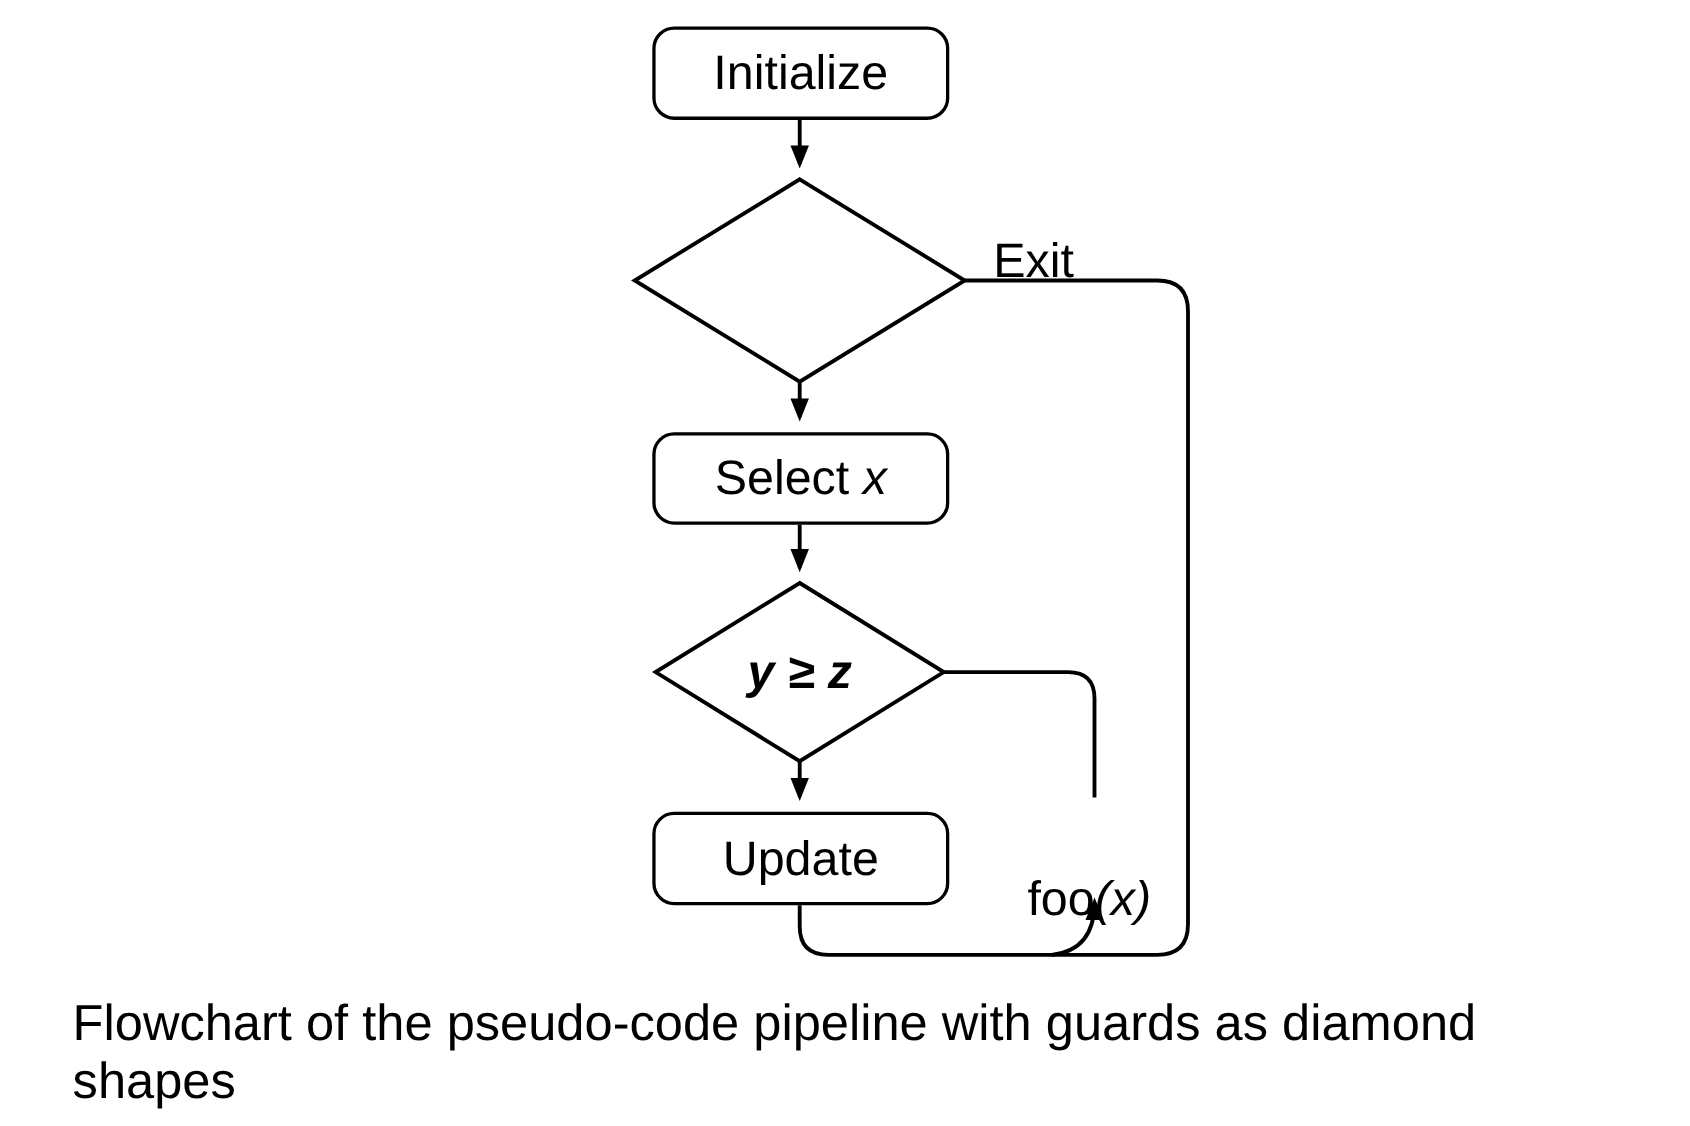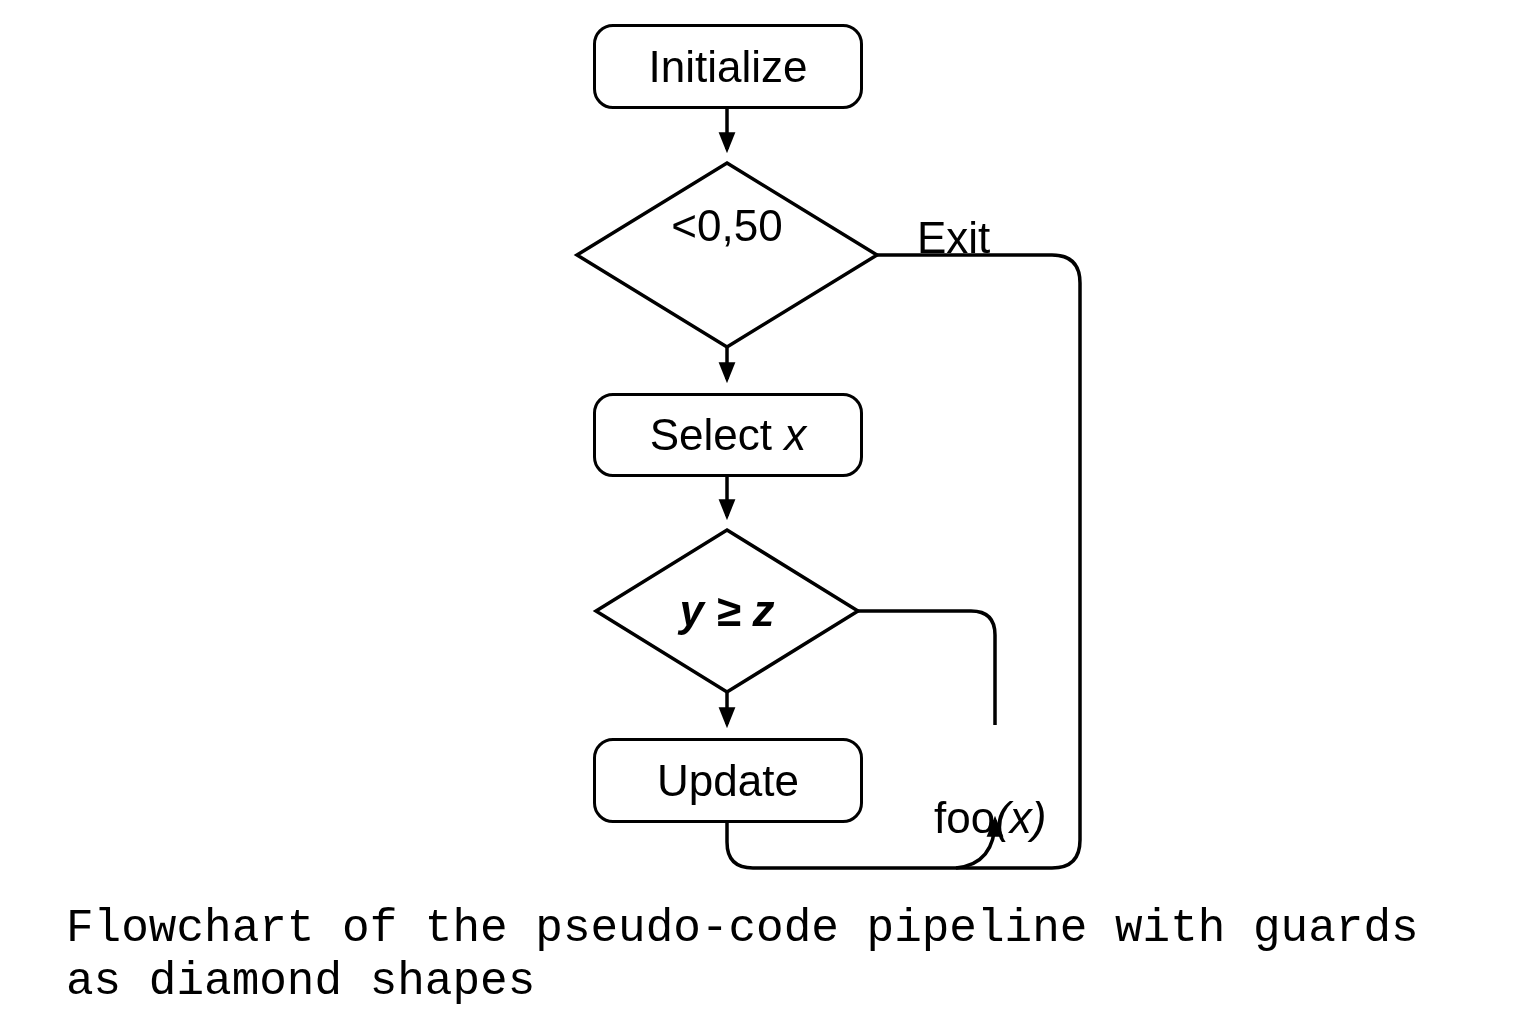--- a/index.html
+++ b/index.html
@@ -53,21 +53,21 @@
     display: flex;
     align-items: center;
     justify-content: center;
     font-weight: bold;
   }
   .caption {
     position: absolute;
     left: 66px;
     top: 903px;
     width: 1430px;
-    font-family: Liberation Mono, monospace;
+    font-family: Liberation Sans, sans-serif;
     font-size: 46px;
     line-height: 53px;
     color: var(--stroke, #000000);
   }
 </style>
 </head>
 <body>
 
 <div class="stage">
 
@@ -99,26 +99,25 @@
 
   <div class="node-box" style="left:593px; top:393px; width:270px; height:84px;">
     <span><span>Select </span><span class="it">x</span></span>
   </div>
 
   <div class="node-box" style="left:593px; top:738px; width:270px; height:85px;">
     <span>Update</span>
   </div>
 
   <div class="diagram-label centered guard-label" style="left:577px; top:200px; width:300px;">
-    <div>&lt;0,50</div>
   </div>
 
   <div class="diagram-label yz-label it" style="left:597px; top:585px; width:260px;">y ≥ z</div>
 
-  <div class="diagram-label" style="left:903px; top:213px;margin-left:14px;">Exit</div>
+  <div class="diagram-label" style="left:903px; top:213px;">Exit</div>
 
   <div class="diagram-label" style="left:934px; top:793px;"><span>foo</span><span class="it">(x)</span></div>
 
   <div class="caption">
     <div>Flowchart of the pseudo-code pipeline with guards as diamond shapes</div>
   </div>
 
 </div>
 
 </body></html>

